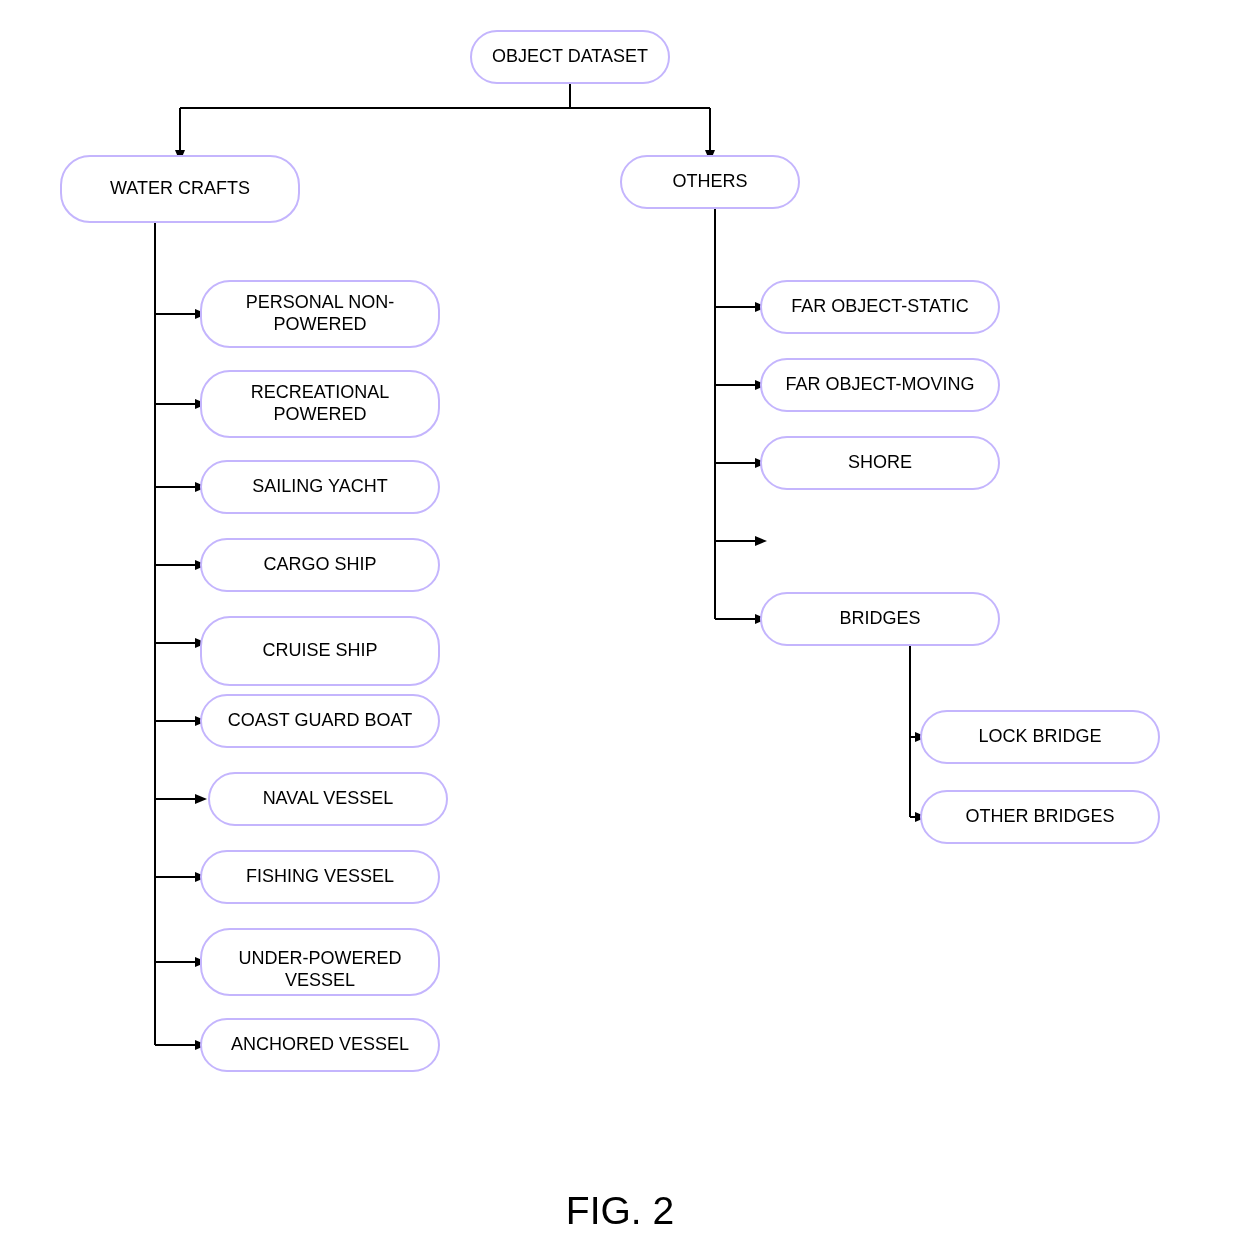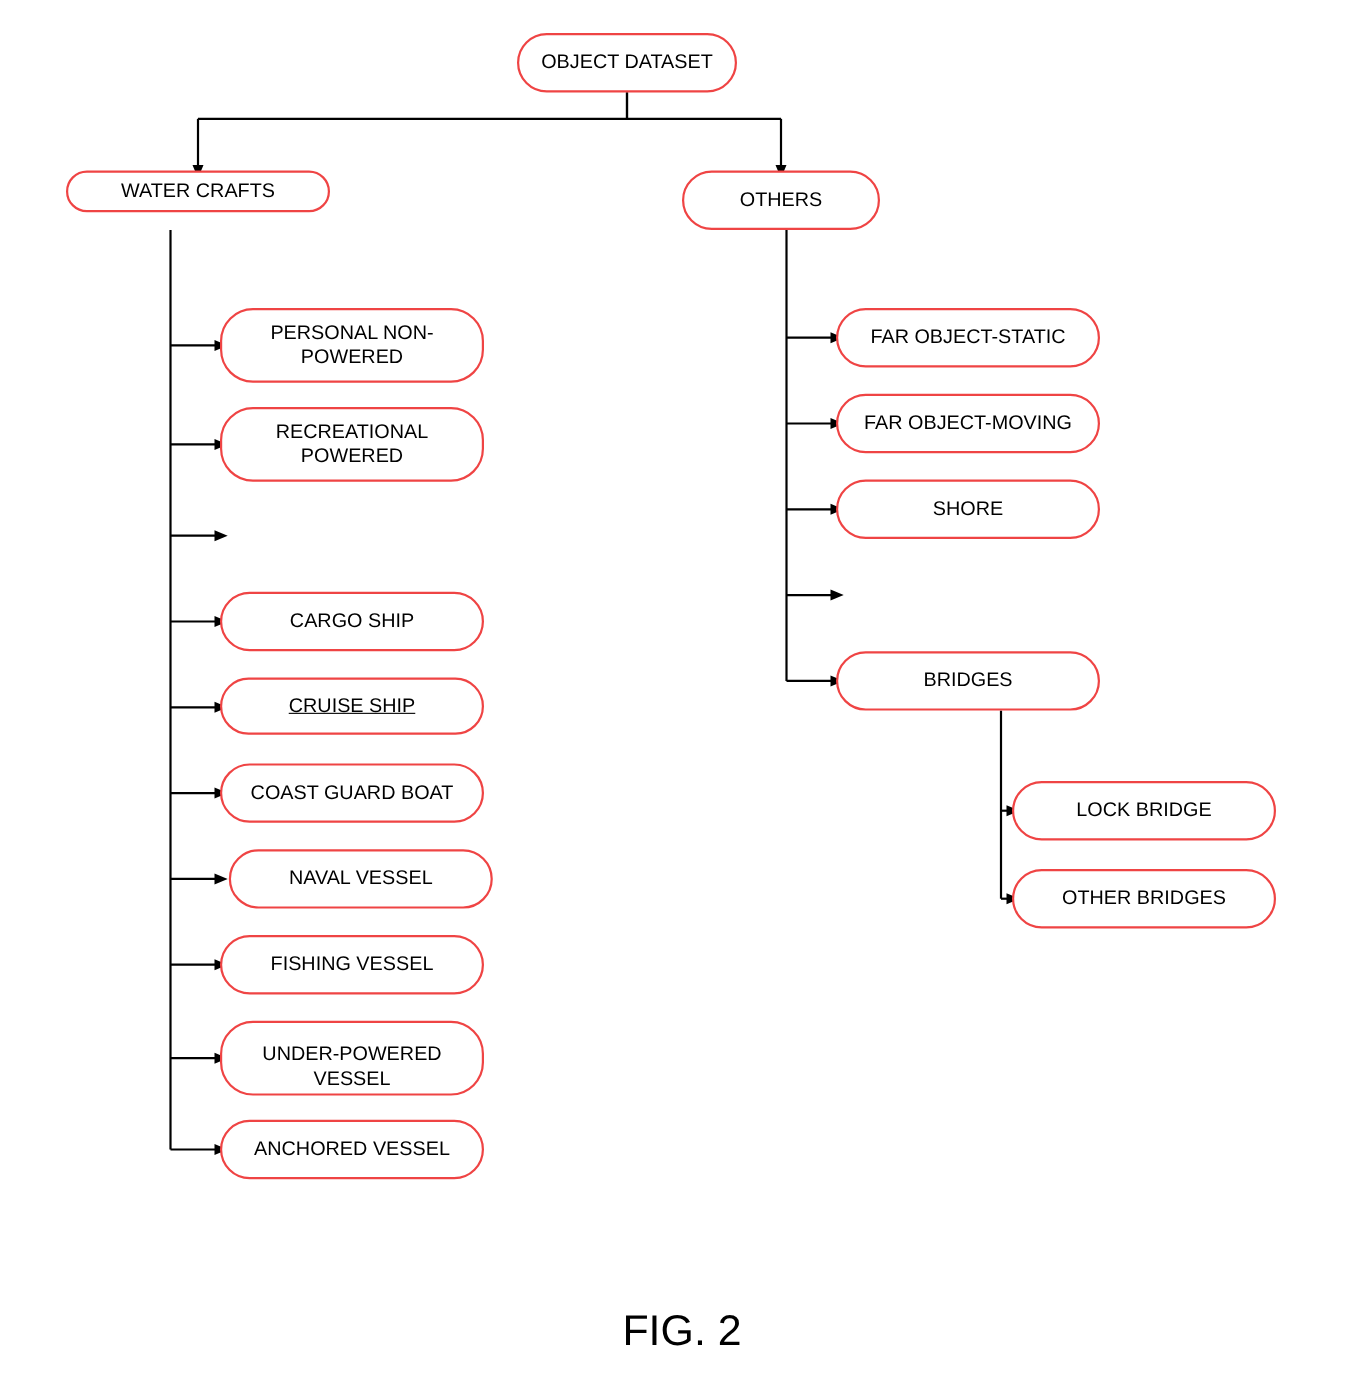--- a/index.html
+++ b/index.html
@@ -21,21 +21,21 @@
     svg.connections {
       position: absolute;
       top: 0; left: 0;
       width: 1240px;
       height: 1180px;
       pointer-events: none;
     }
 
     .node {
       position: absolute;
-      border: 2px solid #ef4444;
+      border: 2px solid #c4b5fd;
       border-radius: 30px;
       background: #fff;
       display: flex;
       align-items: center;
       justify-content: center;
       text-align: center;
       font-size: 18px;
       font-weight: normal;
       font-family: Arial, sans-serif;
       line-height: 1.2;
@@ -126,44 +126,47 @@
 
     <line x1="910" y1="817" x2="920" y2="817" stroke="#000" stroke-width="2"></line>
     <polygon points="915,812 927,817 915,822" fill="#000"></polygon>
 
   </svg>
 
   <div class="node" style="left:470px; top:30px; width:200px; height:54px;">
     <span>OBJECT DATASET</span>
   </div>
 
-  <div class="node" style="left:60px; top:155px; width:240px; height:38px;">
+  <div class="node" style="left:60px; top:155px; width:240px; height:68px;">
     <span>WATER CRAFTS</span>
   </div>
 
   <div class="node" style="left:620px; top:155px; width:180px; height:54px;">
     <span>OTHERS</span>
   </div>
 
   <div class="node" style="left:200px; top:280px; width:240px; height:68px;">
     <span style="white-space:pre-line;">PERSONAL NON-
 POWERED</span>
   </div>
 
   <div class="node" style="left:200px; top:370px; width:240px; height:68px;align-items:center;">
     <span style="white-space:pre-line;">RECREATIONAL
 POWERED</span>
   </div>
 
+  <div class="node" style="left:200px; top:460px; width:240px; height:54px;">
+    <span>SAILING YACHT</span>
+  </div>
 
   <div class="node" style="left:200px; top:538px; width:240px; height:54px;">
     <span>CARGO SHIP</span>
   </div>
 
-  <div class="node" style="left:200px; top:616px; width:240px; height:52px;text-decoration:underline;">
+  <div class="node" style="left:200px; top:616px; width:240px; height:70px;">
     <span>CRUISE SHIP</span>
   </div>
 
   <div class="node" style="left:200px; top:694px; width:240px; height:54px;">
     <span>COAST GUARD BOAT</span>
   </div>
 
   <div class="node" style="left:208px; top:772px; width:240px; height:54px;">
     <span>NAVAL VESSEL</span>
   </div>

